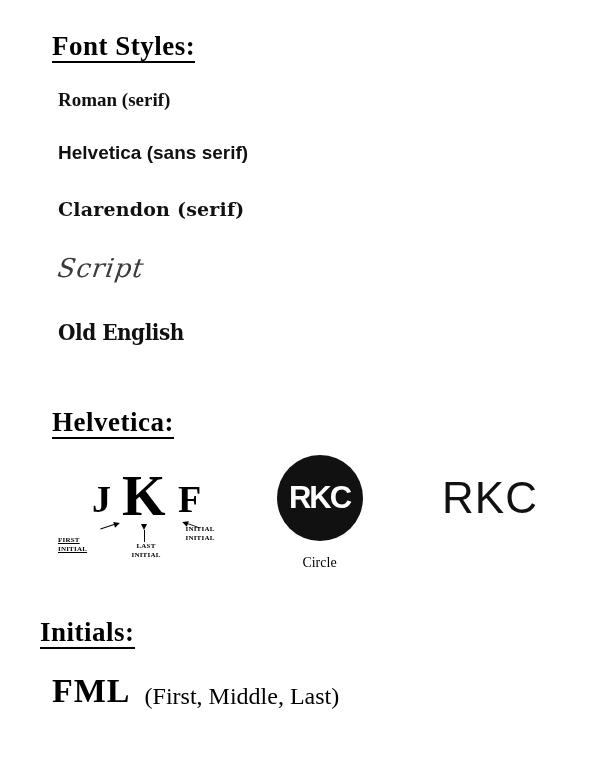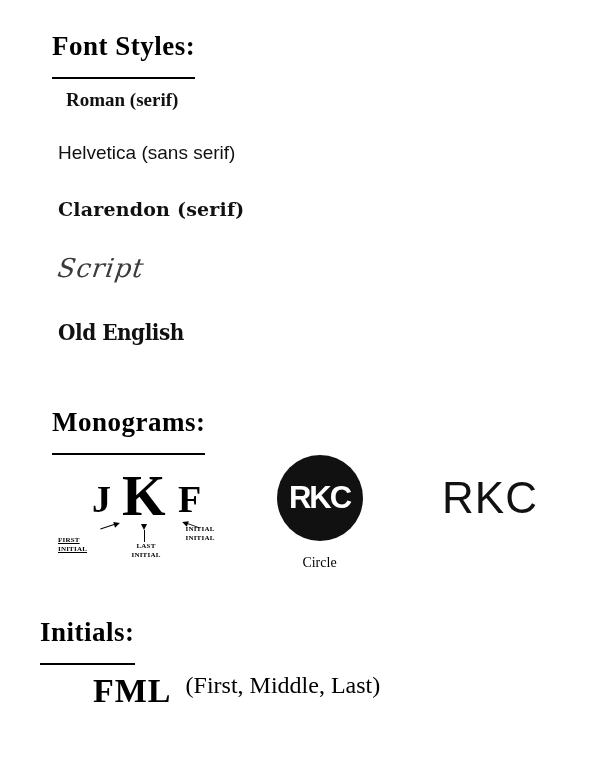--- a/index.html
+++ b/index.html
@@ -24,45 +24,44 @@
 
   
   .section-heading {
     position: absolute;
     font-family: "Liberation Serif", serif;
     font-weight: bold;
     font-size: 27px;
     letter-spacing: 0.5px;
     color: #000;
     border-bottom: 2px solid #000;
-    padding-bottom: 17px;
+    padding-bottom: 1px;
     line-height: 1.05;
   }
   #heading-font-styles { left: 52px; top: 32px; }
   #heading-monograms   { left: 52px; top: 408px; }
   #heading-initials    { left: 40px; top: 618px; }
 
   
   .font-sample {
     position: absolute;
     left: 58px;
     color: #111;
     white-space: nowrap;
   }
   #sample-roman {
     top: 89px;
     font-family: "Liberation Serif", serif;
     font-weight: bold;
     font-size: 19px;
-    margin-left: 8px;
   }
   #sample-helvetica {
     top: 142px;
     font-family: "Liberation Sans", sans-serif;
-    font-weight: normal;
+    font-weight: bold;
     font-size: 19px;
   }
   #sample-clarendon {
     top: 198px;
     font-family: "DejaVu Serif", serif;
     font-weight: bold;
     font-size: 19px;
     letter-spacing: 0.2px;
   }
   #sample-script {
@@ -178,22 +177,21 @@
     height: 86px;
   }
   #monogram-block-style .monogram-label { margin-top: 18px; }
 
   
   #initials-row {
     position: absolute;
     left: 52px;
     top: 672px;
     display: flex;
-    align-items: flex-start;
-    margin-left: 41px;
+    align-items: flex-end;
   }
   #initials-main {
     font-family: "Liberation Serif", serif;
     font-weight: bold;
     font-size: 34px;
     letter-spacing: 1px;
     color: #000;
   }
   #initials-note {
     font-family: "Liberation Serif", serif;
@@ -213,21 +211,21 @@
   <div class="font-sample" id="sample-roman">Roman (serif)</div>
 
   <div class="font-sample" id="sample-helvetica">Helvetica (sans serif)</div>
 
   <div class="font-sample" id="sample-clarendon">Clarendon (serif)</div>
 
   <div class="font-sample" id="sample-script">Script</div>
 
   <div class="font-sample" id="sample-oldenglish">Old English</div>
 
-  <div class="section-heading" id="heading-monograms">Monograms:</div>
+  <div class="section-heading" id="heading-monograms">Helvetica:</div>
 
   <div class="monogram-block" id="monogram-stacked">
     <div class="stacked-letters">
       <span class="stk-first">J</span>
       <span class="stk-last">K</span>
       <span class="stk-middle">F</span>
 
       <div class="callout-line" style="left:22px; top:58px; width:16px; height:1px; transform:rotate(-18deg);"></div>
       <div class="arrow" style="left:36px; top:53px; border-width:3px 0 3px 6px; border-color:transparent transparent transparent #000; transform:rotate(-18deg);"></div>
 

